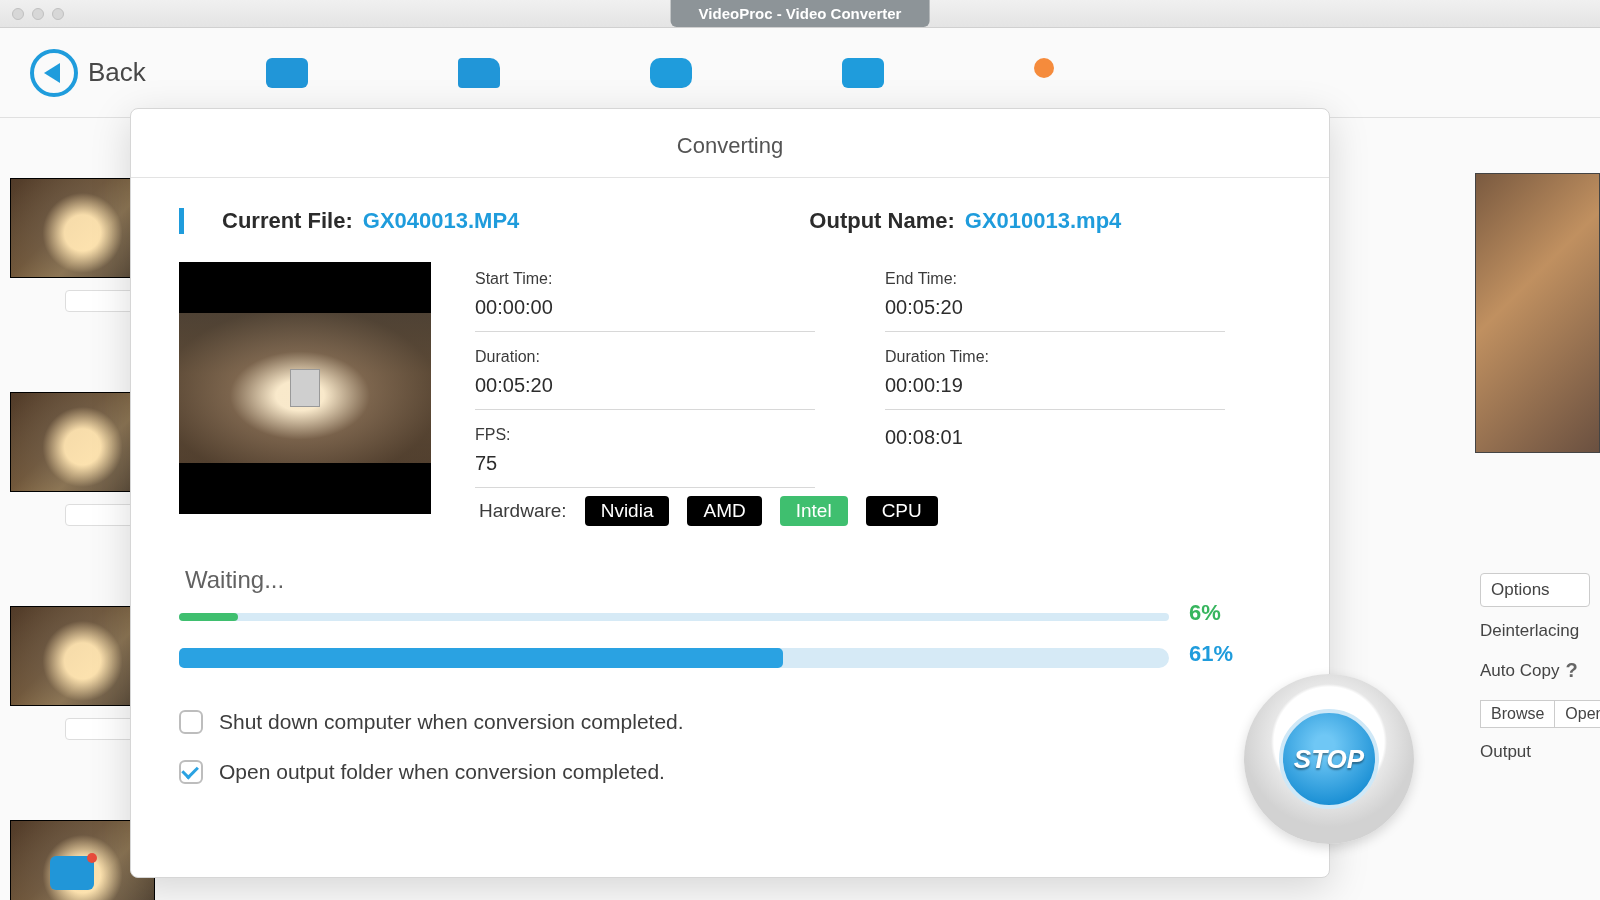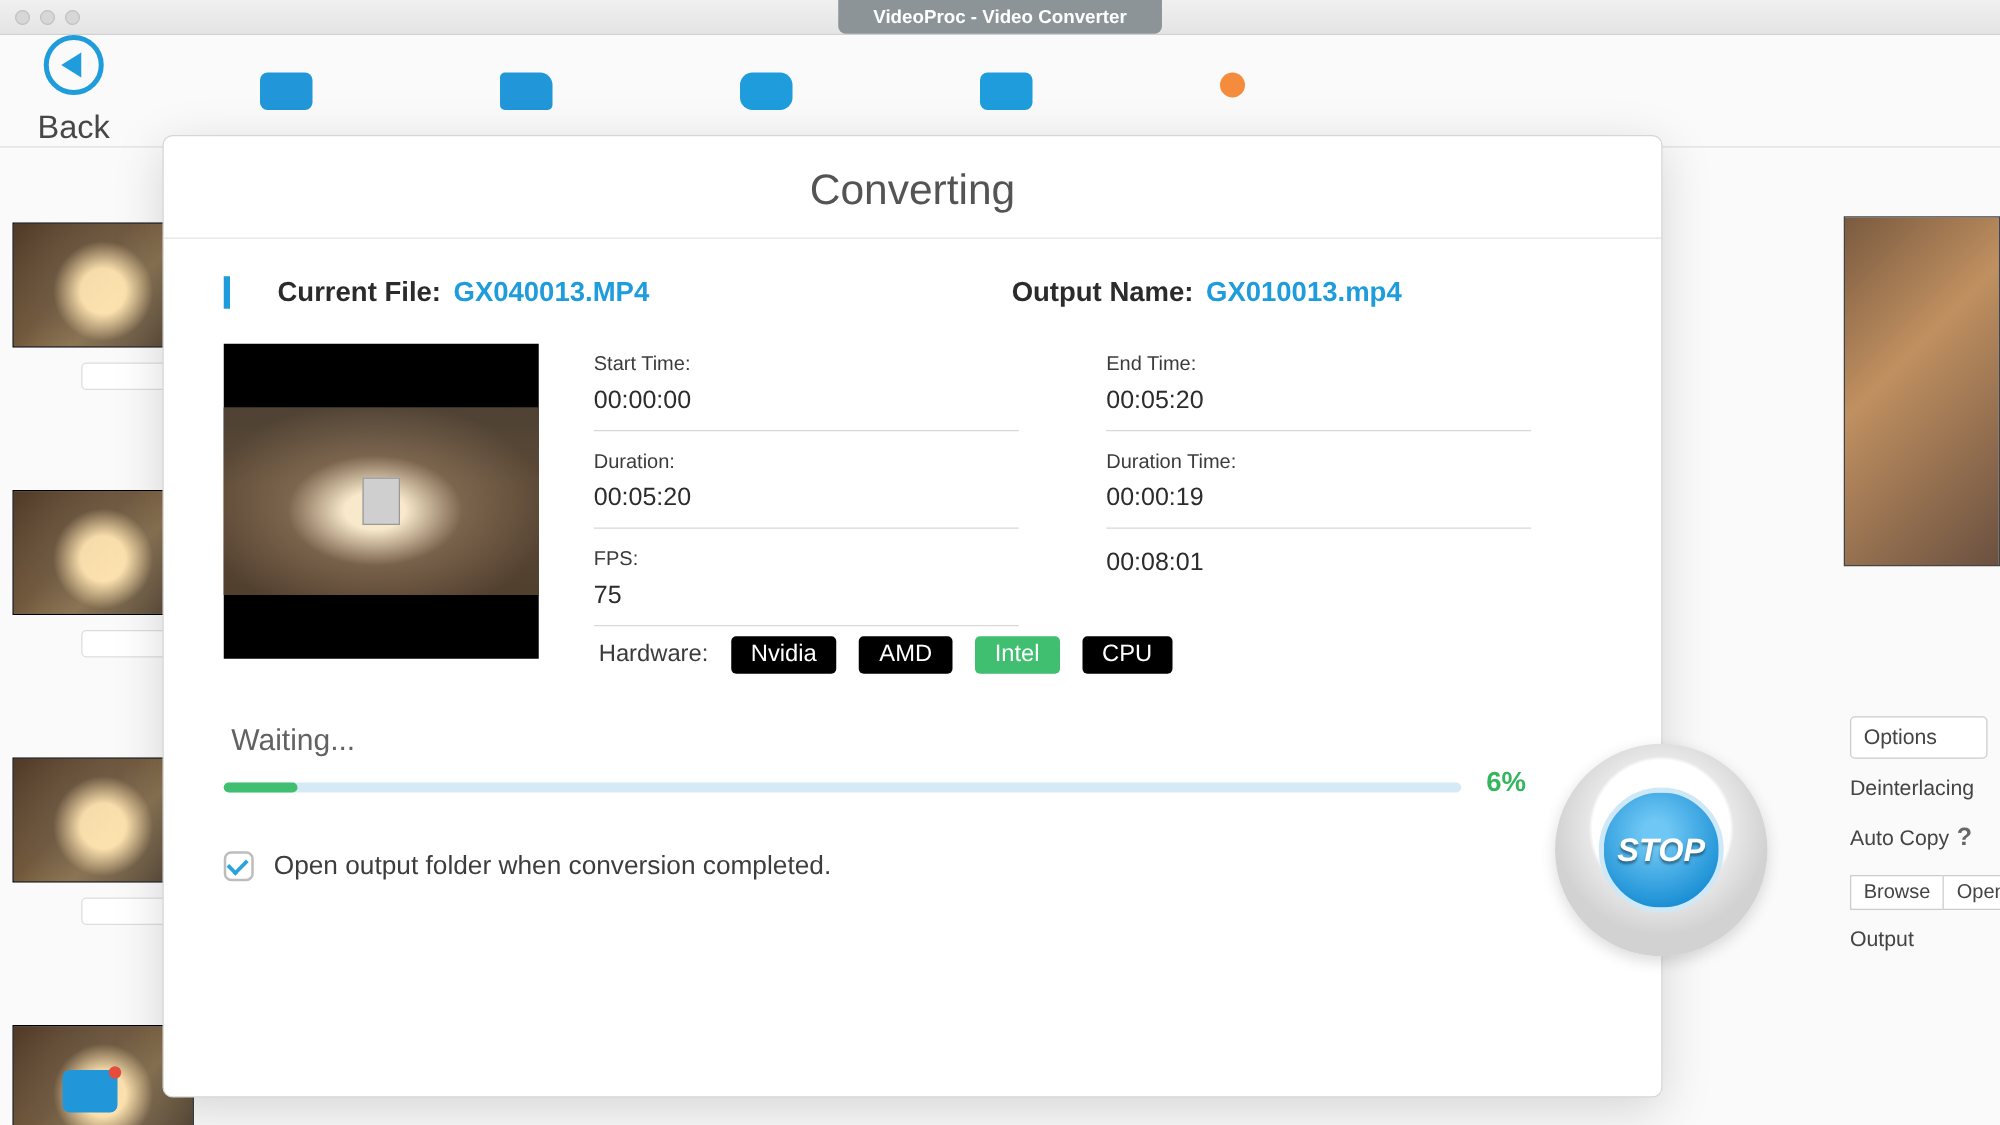--- a/index.html
+++ b/index.html
@@ -24,21 +24,21 @@
 
 
 .app {
   position: relative;
   height: calc(900px - 28px);
   background: #fafafa;
 }
 .top-toolbar {
   height: 90px; border-bottom:1px solid #e0e0e0; display:flex; align-items:center;
 }
-.back-btn { display:flex; align-items:center; gap:10px; margin-left:30px;flex-direction:column; }
+.back-btn { display:flex; align-items:center; gap:10px; margin-left:30px; }
 .back-circle {
   width:48px; height:48px; border:4px solid #1f9cdc; border-radius:50%;
   display:flex; align-items:center; justify-content:center;
 }
 .back-arrow {
   width:0;height:0;border-top:10px solid transparent;border-bottom:10px solid transparent;
   border-right:16px solid #1f9cdc; margin-right:4px;
 }
 .back-text { font-size:26px; color:#474747; }
 .top-icons { display:flex; gap:150px; margin-left:120px; }
@@ -78,21 +78,21 @@
 .rp-buttons { display:flex; margin-top:6px;align-items:flex-end; }
 .rp-btn { border:1px solid #ccc; background:#fff; padding:4px 10px; font-size:16px; }
 .rp-btn:first-child{border-right:none;}
 
 
 .dialog {
   position:absolute; left:130px; top:80px; width:1200px; height:770px;
   background:#fff; border:1px solid #d6d6d6; border-radius:8px;
   box-shadow:0 10px 40px rgba(0,0,0,.15);
 }
-.dlg-title { text-align:center; font-size:34px; color:#545454; padding:24px 0 18px; border-bottom:1px solid #e3e3e3;}
+.dlg-title { text-align:center; font-size:22px; color:#545454; padding:24px 0 18px; border-bottom:1px solid #e3e3e3;}
 .dlg-body { padding:30px 48px 0; position:relative; }
 
 .file-row { display:flex; align-items:flex-end; gap:10px; font-size:22px; }
 .accent-bar { width:5px; height:26px; background:#1f9cdc; margin-right:28px;}
 .fr-label { font-weight:700; color:#2b2b2b; }
 .fr-value { color:#1f9cdc; font-weight:700; }
 .fr-gap { width:270px; }
 
 .mid { display:flex; gap:44px; margin-top:28px; }
 .preview {
@@ -281,22 +281,32 @@
         </div>
       </div>
 
       <div class="waiting">Waiting...</div>
       <div class="pwrap">
         <div class="pbar small">
             <div class="fill" id="fill1" style="width: 6%;"></div>
           </div>
         <span class="ppct green">6%</span>
       </div>
+      <div class="pwrap" style="margin-top:14px">
+        <div class="pbar big">
+            <div class="fill" id="fill2" style="width: 61%;"></div>
+          </div>
+        <span class="ppct blue">61%</span>
+      </div>
 
       <div class="checks">
+        <div class="chk">
+          <div class="cbox" id="cb1"></div>
+          <span>Shut down computer when conversion completed.</span>
+        </div>
         <div class="chk">
           <div class="cbox checked" id="cb2"></div>
           <span>Open output folder when conversion completed.</span>
         </div>
       </div>
 
       <div class="stop-wrap">
         <div class="stop-btn">STOP</div>
       </div>
     </div>

